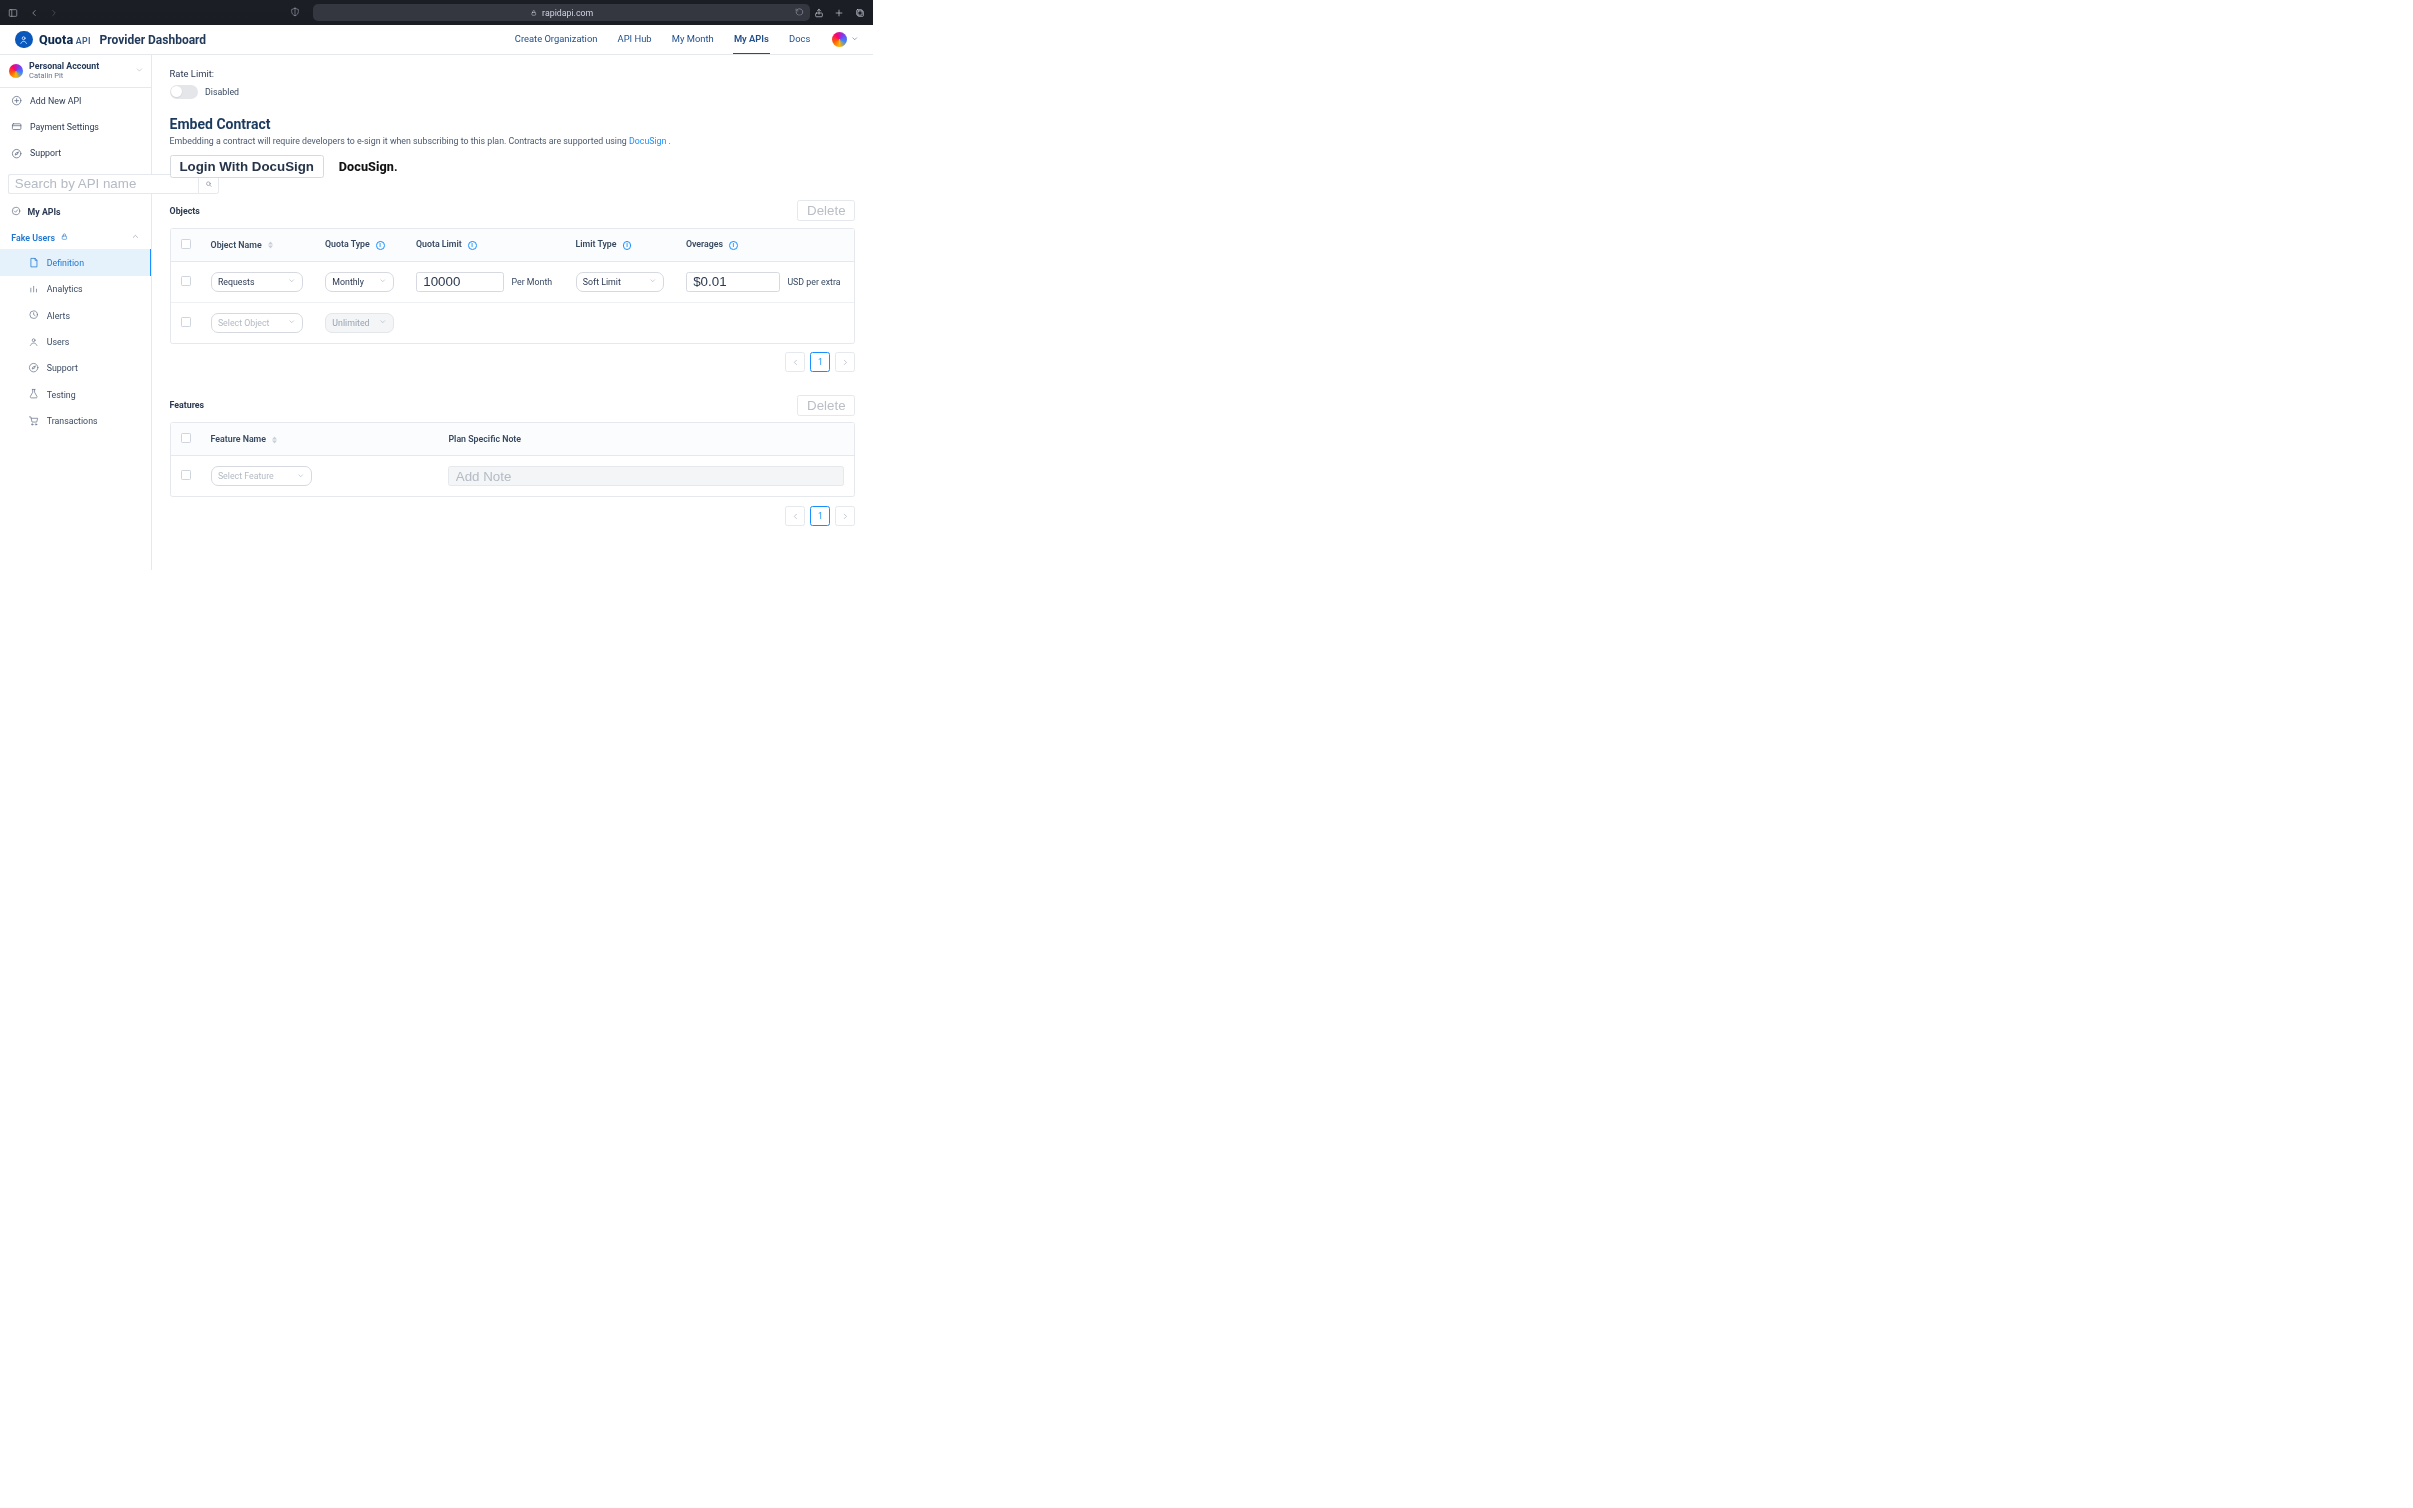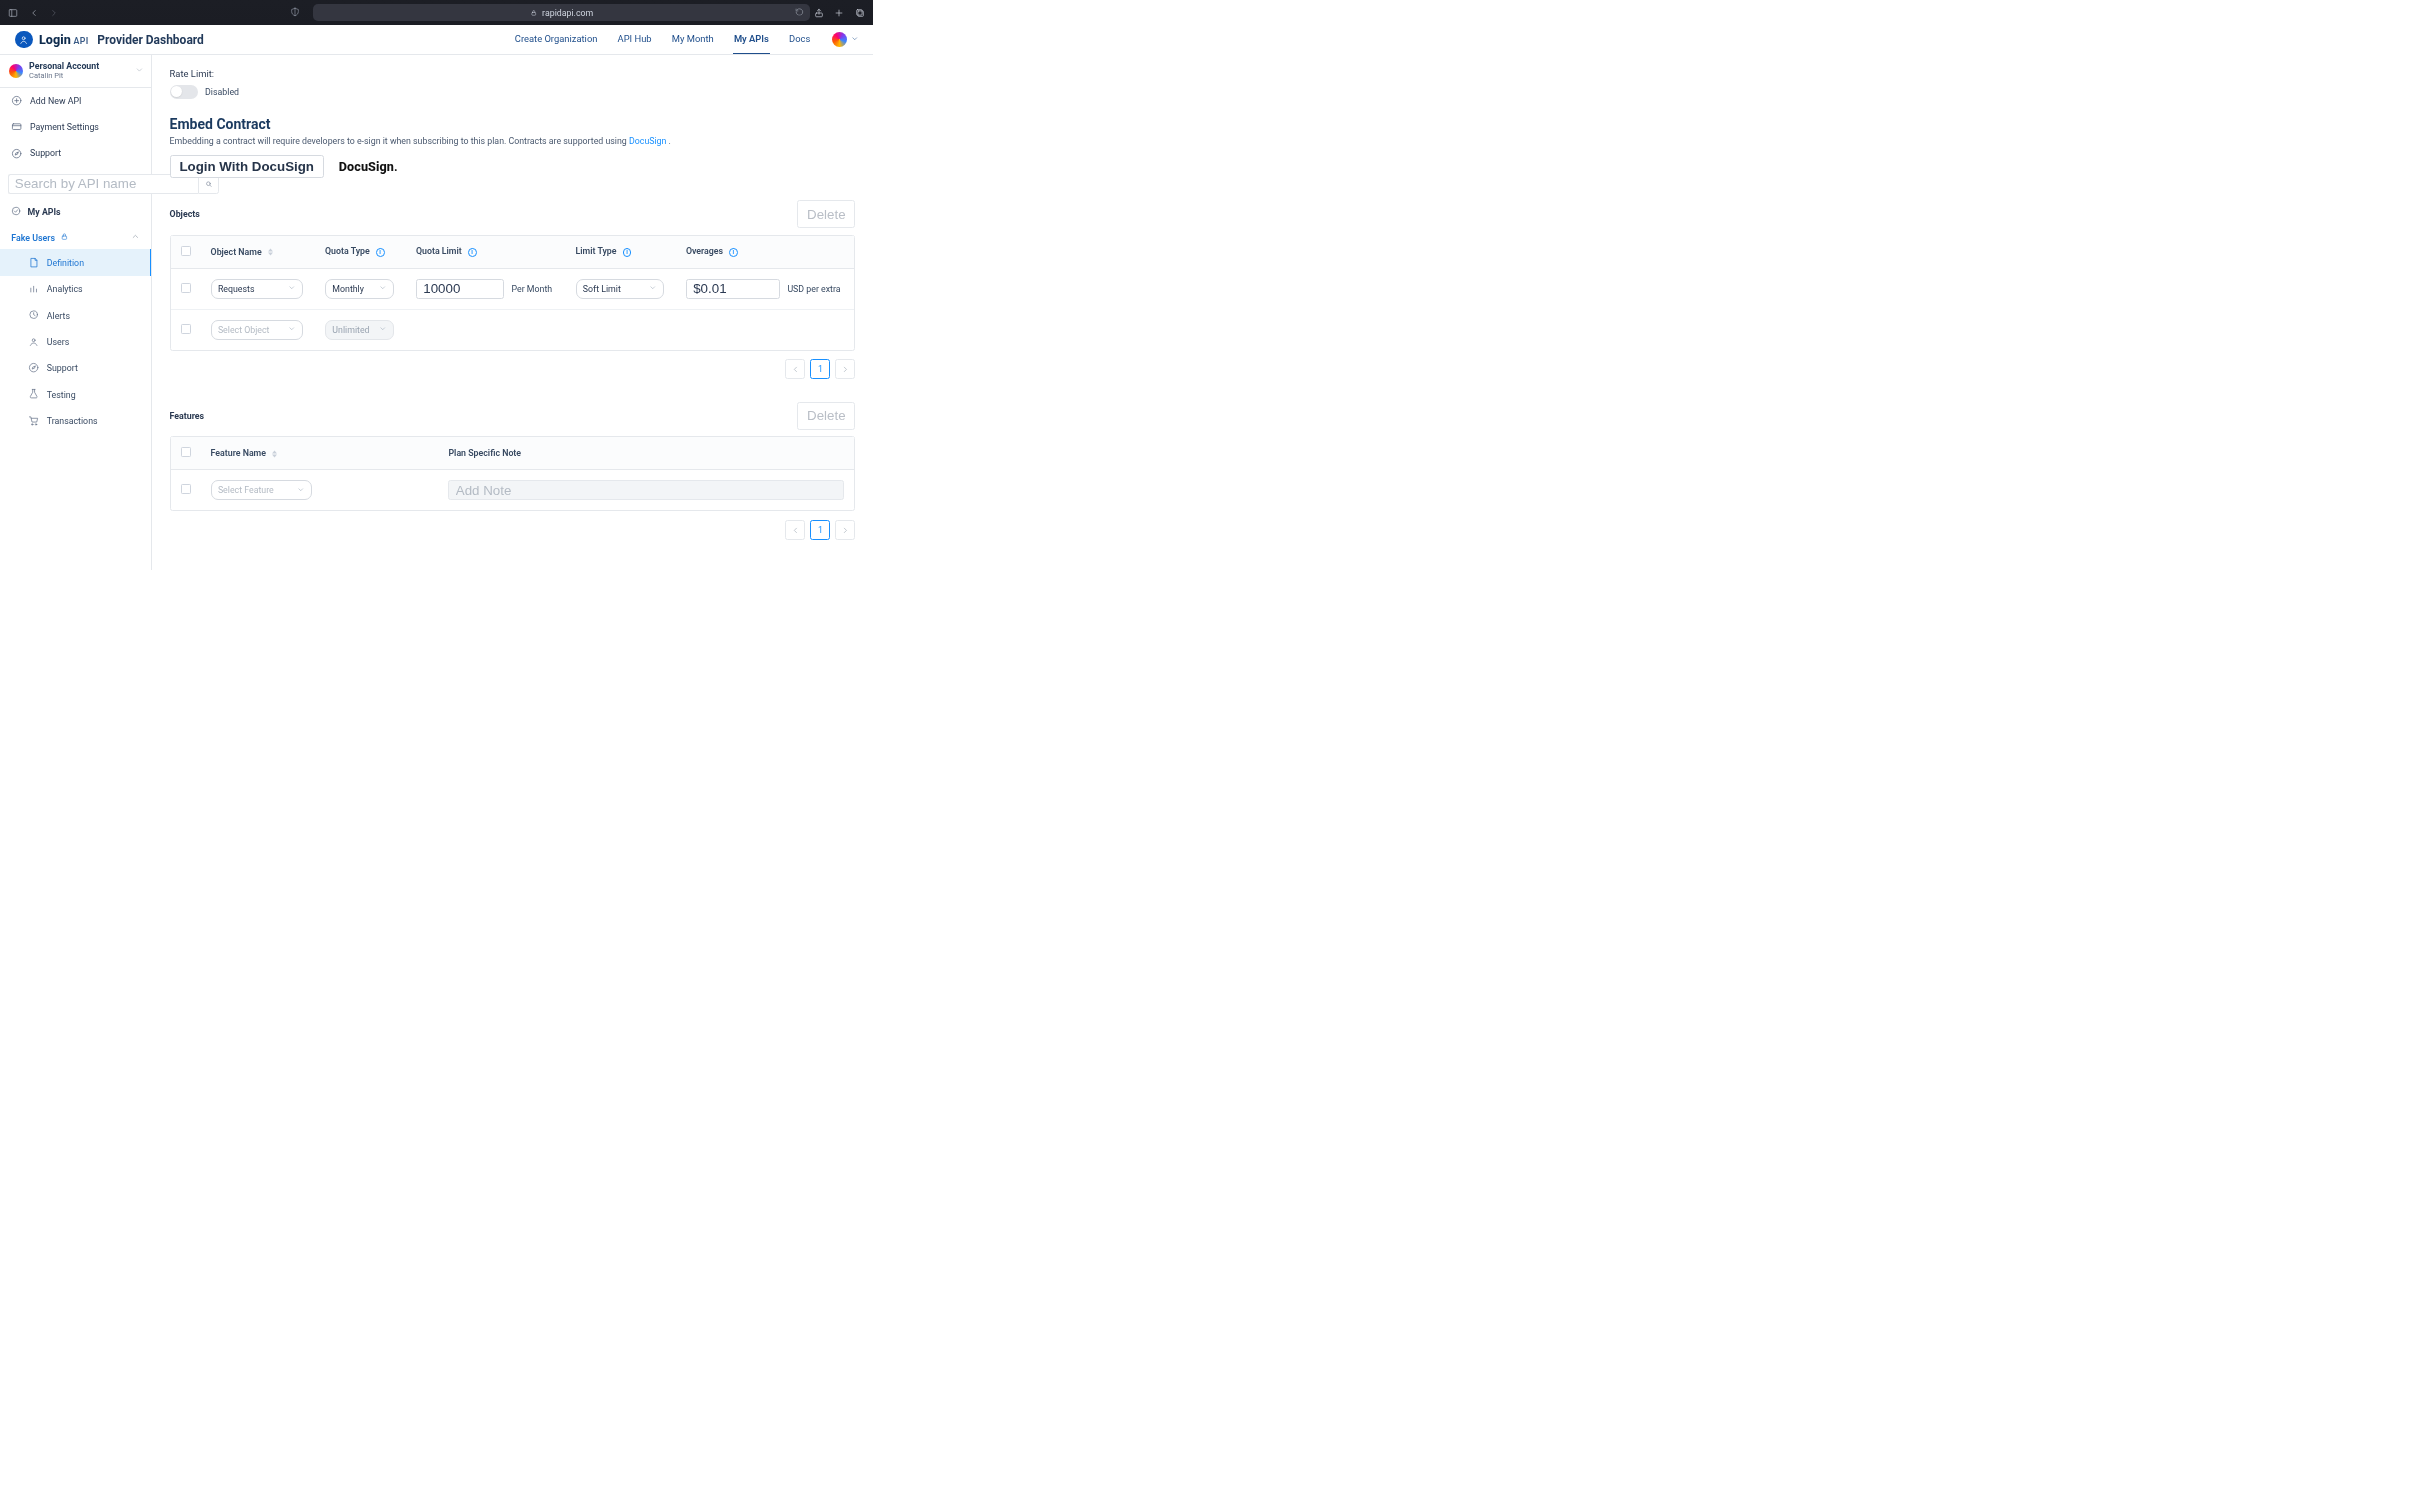--- a/index.html
+++ b/index.html
@@ -159,21 +159,21 @@
   .btn{
     height:22.6px;padding:0 8.8px;border:0.6px solid #d6dae0;border-radius:2.5px;background:#fff;color:#263449;font-weight:600;
     display:inline-flex;align-items:center
   }
   .docusign{font-weight:800;color:#121212;font-size:12.6px;letter-spacing:0.1px}
   .docusign .dot{font-weight:700;color:#121212}
 
   .block{margin-top:22.6px}
   .block-head{display:flex;justify-content:space-between;align-items:center}
   .block-title{font-weight:700;color:#2b3a52}
-  .btn-ghost{height:28px;padding:0 8.8px;border:0.6px solid var(--line);border-radius:2.5px;color:var(--disabled-text);background:#fff}
+  .btn-ghost{height:21px;padding:0 8.8px;border:0.6px solid var(--line);border-radius:2.5px;color:var(--disabled-text);background:#fff}
 
   table.grid{
     width:100%;margin-top:6.3px;border:0.6px solid var(--line);border-radius:2.5px;border-collapse:separate;border-spacing:0;
     background:#fff;
   }
   .grid thead th{
     background:#fbfcfd;color:#384a62;font-weight:600;text-align:left;padding:10px 10px;border-bottom:0.6px solid var(--line)
   }
   .grid thead th.first{width:28px;text-align:center}
   .grid tbody td{padding:10px 10px;border-bottom:0.6px solid var(--line-soft);vertical-align:middle}
@@ -281,21 +281,21 @@
 
 <div class="app-header">
   <div class="brand">
     <span class="brand-logo">
       <svg viewBox="0 0 24 24" width="11.3" height="11.3" style="stroke:#fff">
           <circle cx="12" cy="9" r="3"></circle>
           <path d="M6 20c1.5-3 4-4.5 6-4.5S16.5 17 18 20"></path>
         </svg>
     </span>
     <span class="brand-word">
-      <span class="rapid">Login</span>
+      <span class="rapid">Quota</span>
       <span class="api">API</span>
     </span>
   </div>
   <div class="subtitle">Provider Dashboard</div>
   <div class="header-spacer"></div>
   <nav class="top-nav">
     <a href="#">Create Organization</a>
     <a href="#">API Hub</a>
     <a href="#">My Month</a>
     <a href="#" class="active">My APIs</a>

